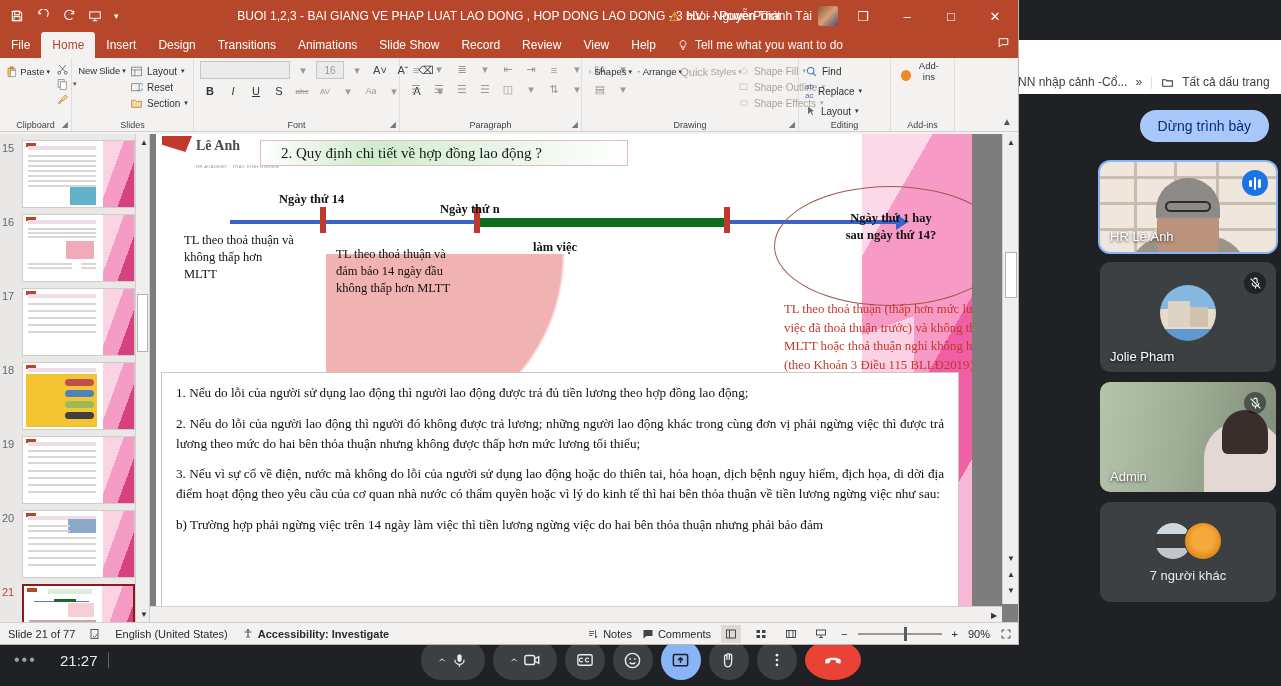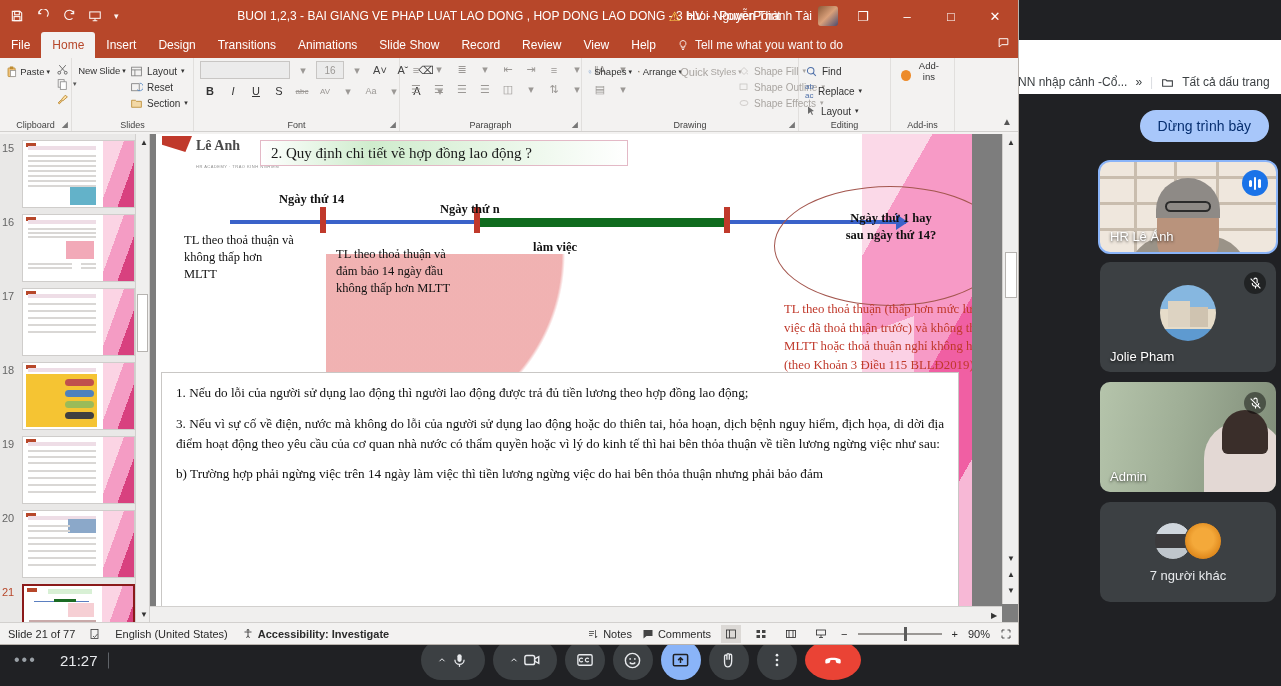--- a/index.html
+++ b/index.html
@@ -175,21 +175,21 @@
               letter-spacing:5px; }
 
   .logo-le-anh{ position:absolute; left:6px; top:2px; display:flex; align-items:flex-start; gap:4px; }
   .logo-mark{ width:30px; height:16px; background:#c0392b; clip-path:polygon(0 0,100% 0,78% 100%,0 55%); }
   .logo-txt{ font-family:"Liberation Serif", serif; font-size:14px; color:#4a4a4a; font-weight:bold;
              line-height:1; }
   .logo-sub{ font-size:4px; color:#8d8d8d; letter-spacing:.5px; }
 
   .slide-title{ position:absolute; left:104px; top:6px; width:368px; height:26px;
                 background:linear-gradient(90deg,#ffffff 0%, #cfeccd 30%, #e4f4e2 60%, #ffffff 100%);
-                border:1px solid #e3b9c6; display:flex; align-items:center; padding-left:10px;
+                border:1px solid #e3b9c6; display:flex; align-items:center; padding-left:20px;
                 font-family:"Liberation Serif", serif; font-size:15px; color:#1a1a1a; }
 
   
   .tl{ position:absolute; left:60px; top:78px; width:690px; height:20px; }
   .tl-line{ position:absolute; left:14px; right:0; top:8px; height:4px; background:#3a62c9; }
   .tl-arrow{ position:absolute; right:-2px; top:2px; width:0; height:0;
              border-top:8px solid transparent; border-bottom:8px solid transparent;
              border-left:12px solid #3a62c9; }
   .tl-green{ position:absolute; left:262px; width:250px; top:6px; height:9px; background:#0f6b1e; }
   .tick{ position:absolute; width:6px; height:26px; background:#c0392b; top:-5px; }
@@ -902,20 +902,21 @@
 không thấp hơn MLTT</div>
 
           <div class="ellipse"></div>
           <div class="ell-txt" style="white-space:pre-line">Ngày thứ 1 hay
 sau ngày thứ 14?</div>
 
           <div class="redblk">TL theo thoả thuận (thấp hơn mức lương ngừng việc đã thoả thuận trước) và không thấp hơn MLTT hoặc thoả thuận nghỉ không hưởng lương (theo Khoản 3 Điều 115 BLLĐ2019)</div>
 
           <div class="bodybox">
             <p>1. Nếu do lỗi của người sử dụng lao động thì người lao động được trả đủ tiền lương theo hợp đồng lao động;</p>
+            <p>2. Nếu do lỗi của người lao động thì người đó không được trả lương; những người lao động khác trong cùng đơn vị phải ngừng việc thì được trả lương theo mức do hai bên thỏa thuận nhưng không được thấp hơn mức lương tối thiểu;</p>
             <p>3. Nếu vì sự cố về điện, nước mà không do lỗi của người sử dụng lao động hoặc do thiên tai, hỏa hoạn, dịch bệnh nguy hiểm, địch họa, di dời địa điểm hoạt động theo yêu cầu của cơ quan nhà nước có thẩm quyền hoặc vì lý do kinh tế thì hai bên thỏa thuận về tiền lương ngừng việc như sau:</p>
             <p>b) Trường hợp phải ngừng việc trên 14 ngày làm việc thì tiền lương ngừng việc do hai bên thỏa thuận nhưng phải bảo đảm</p>
           </div>
         </div>
 
         <div class="vscroll">
           <div class="sbtn" style="top:2px">▲</div>
           <div class="vthumb"></div>
           <div class="sbtn" style="bottom:40px">▼</div>
           <div class="sbtn" style="bottom:24px">▲</div>

